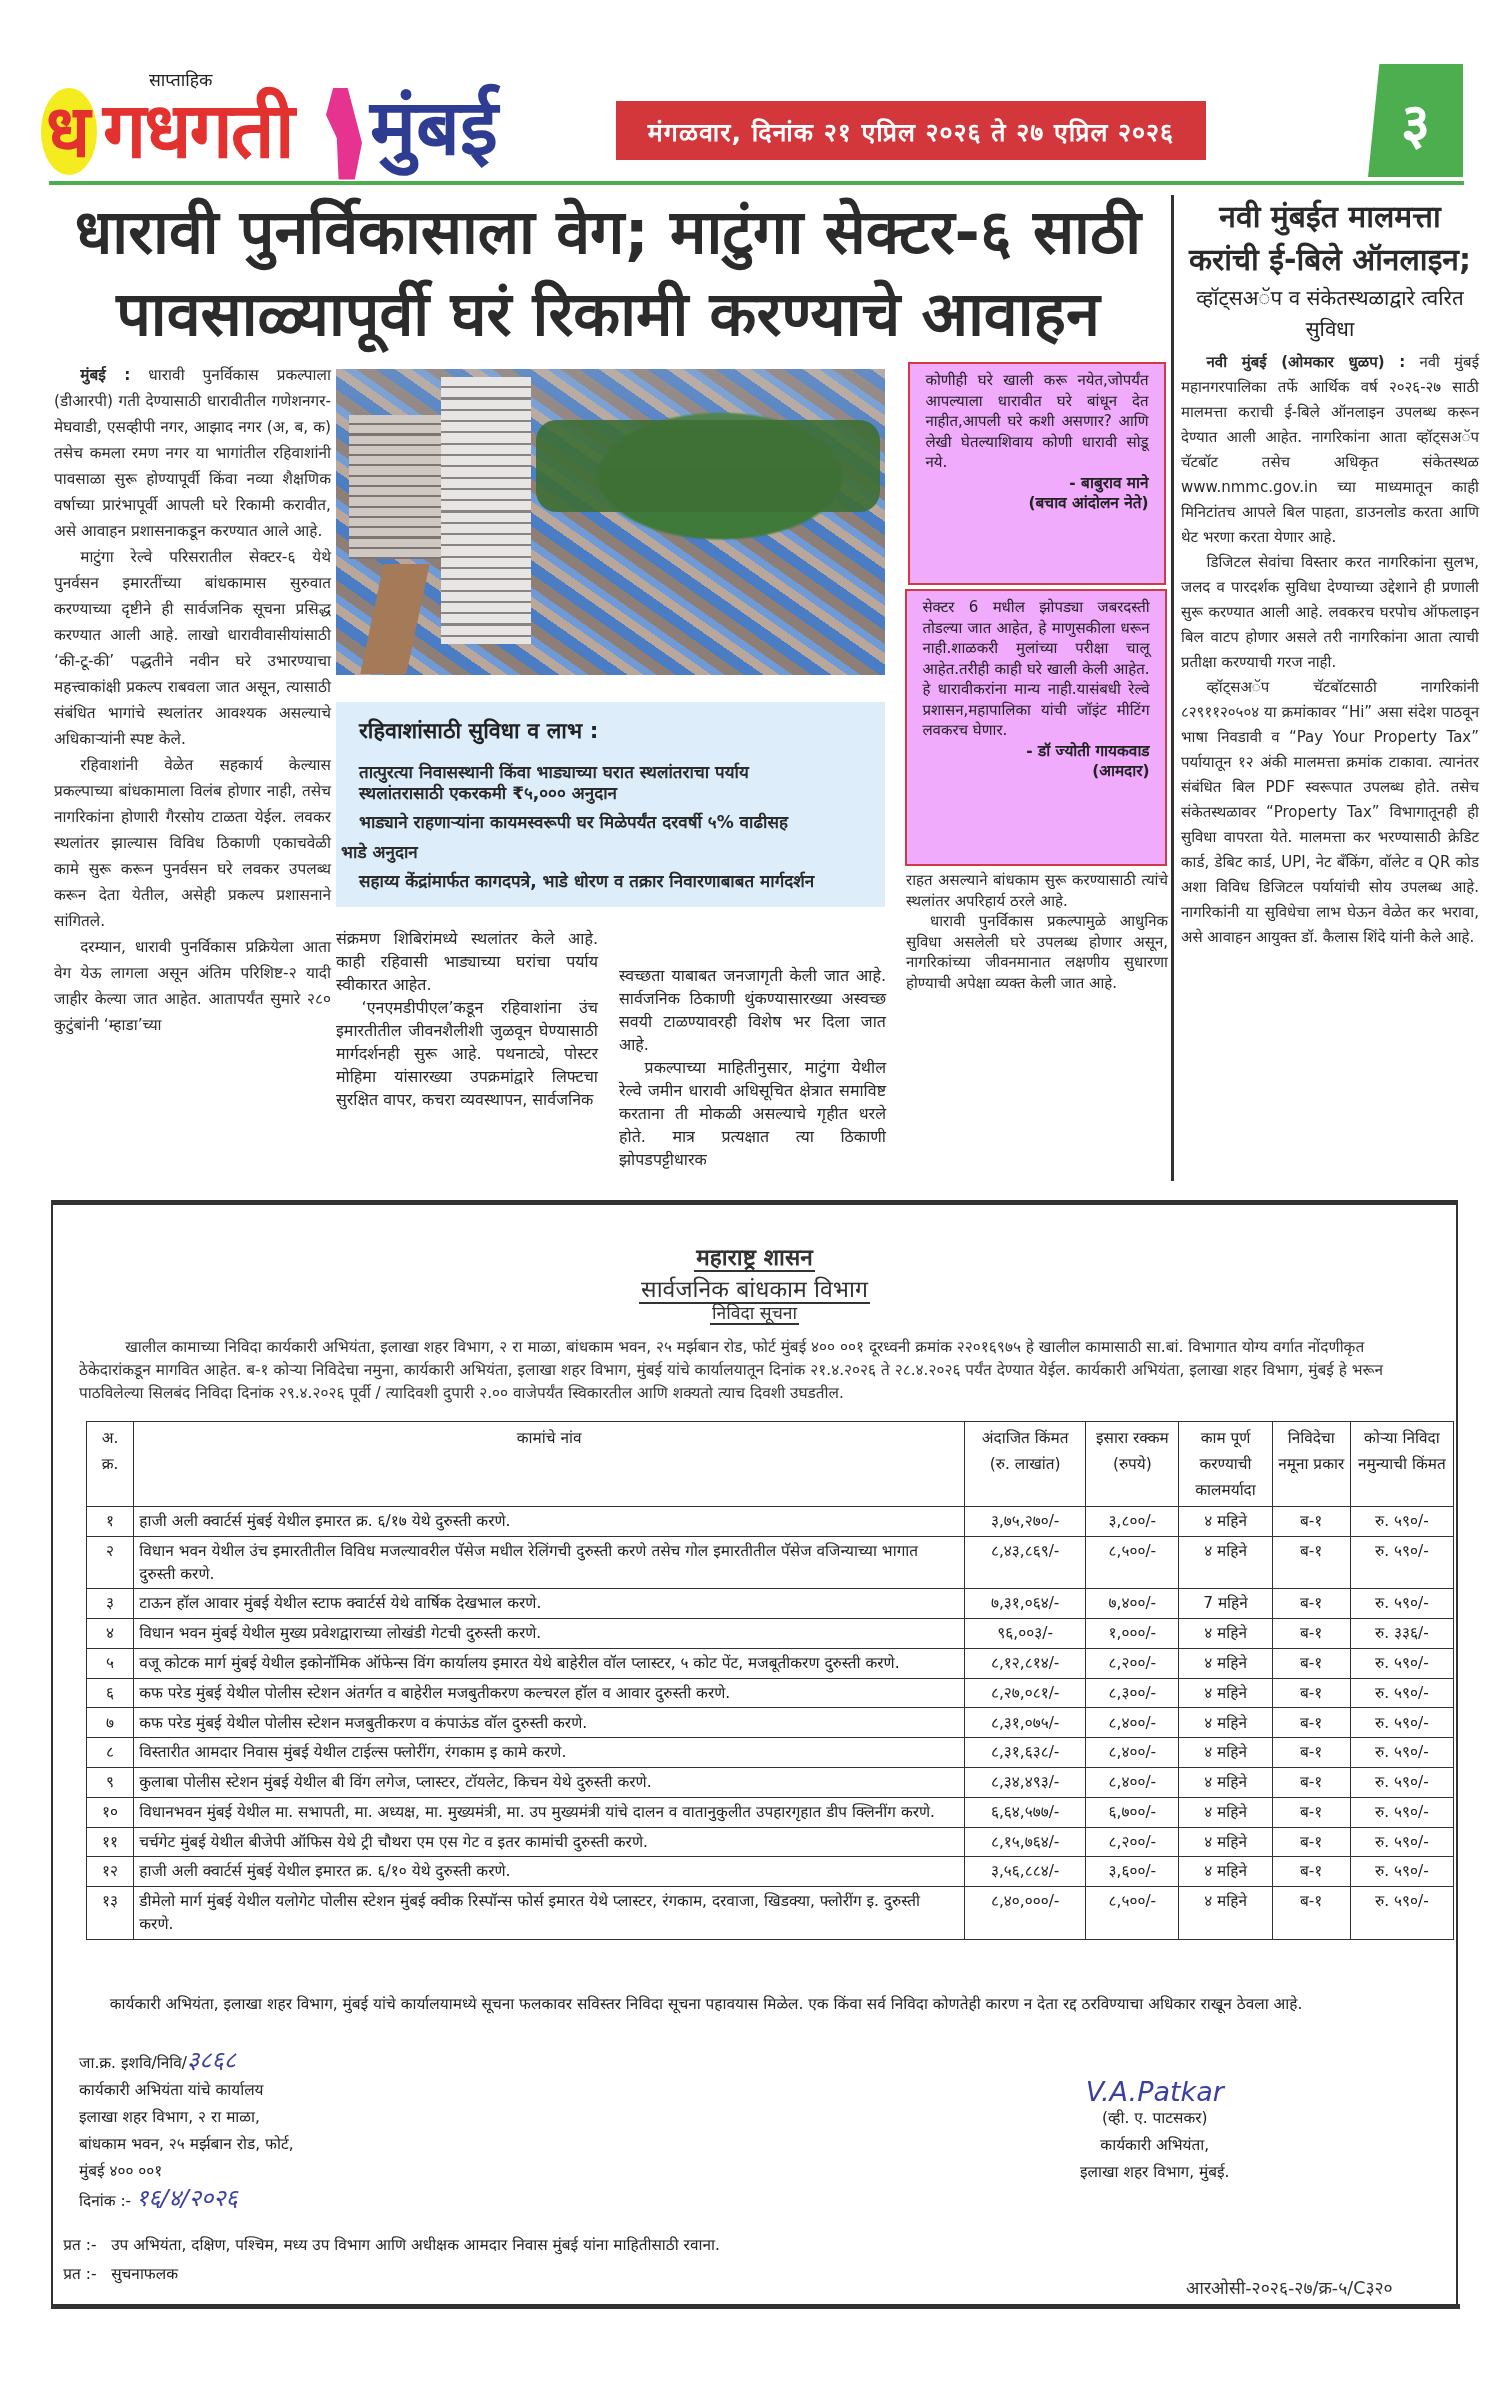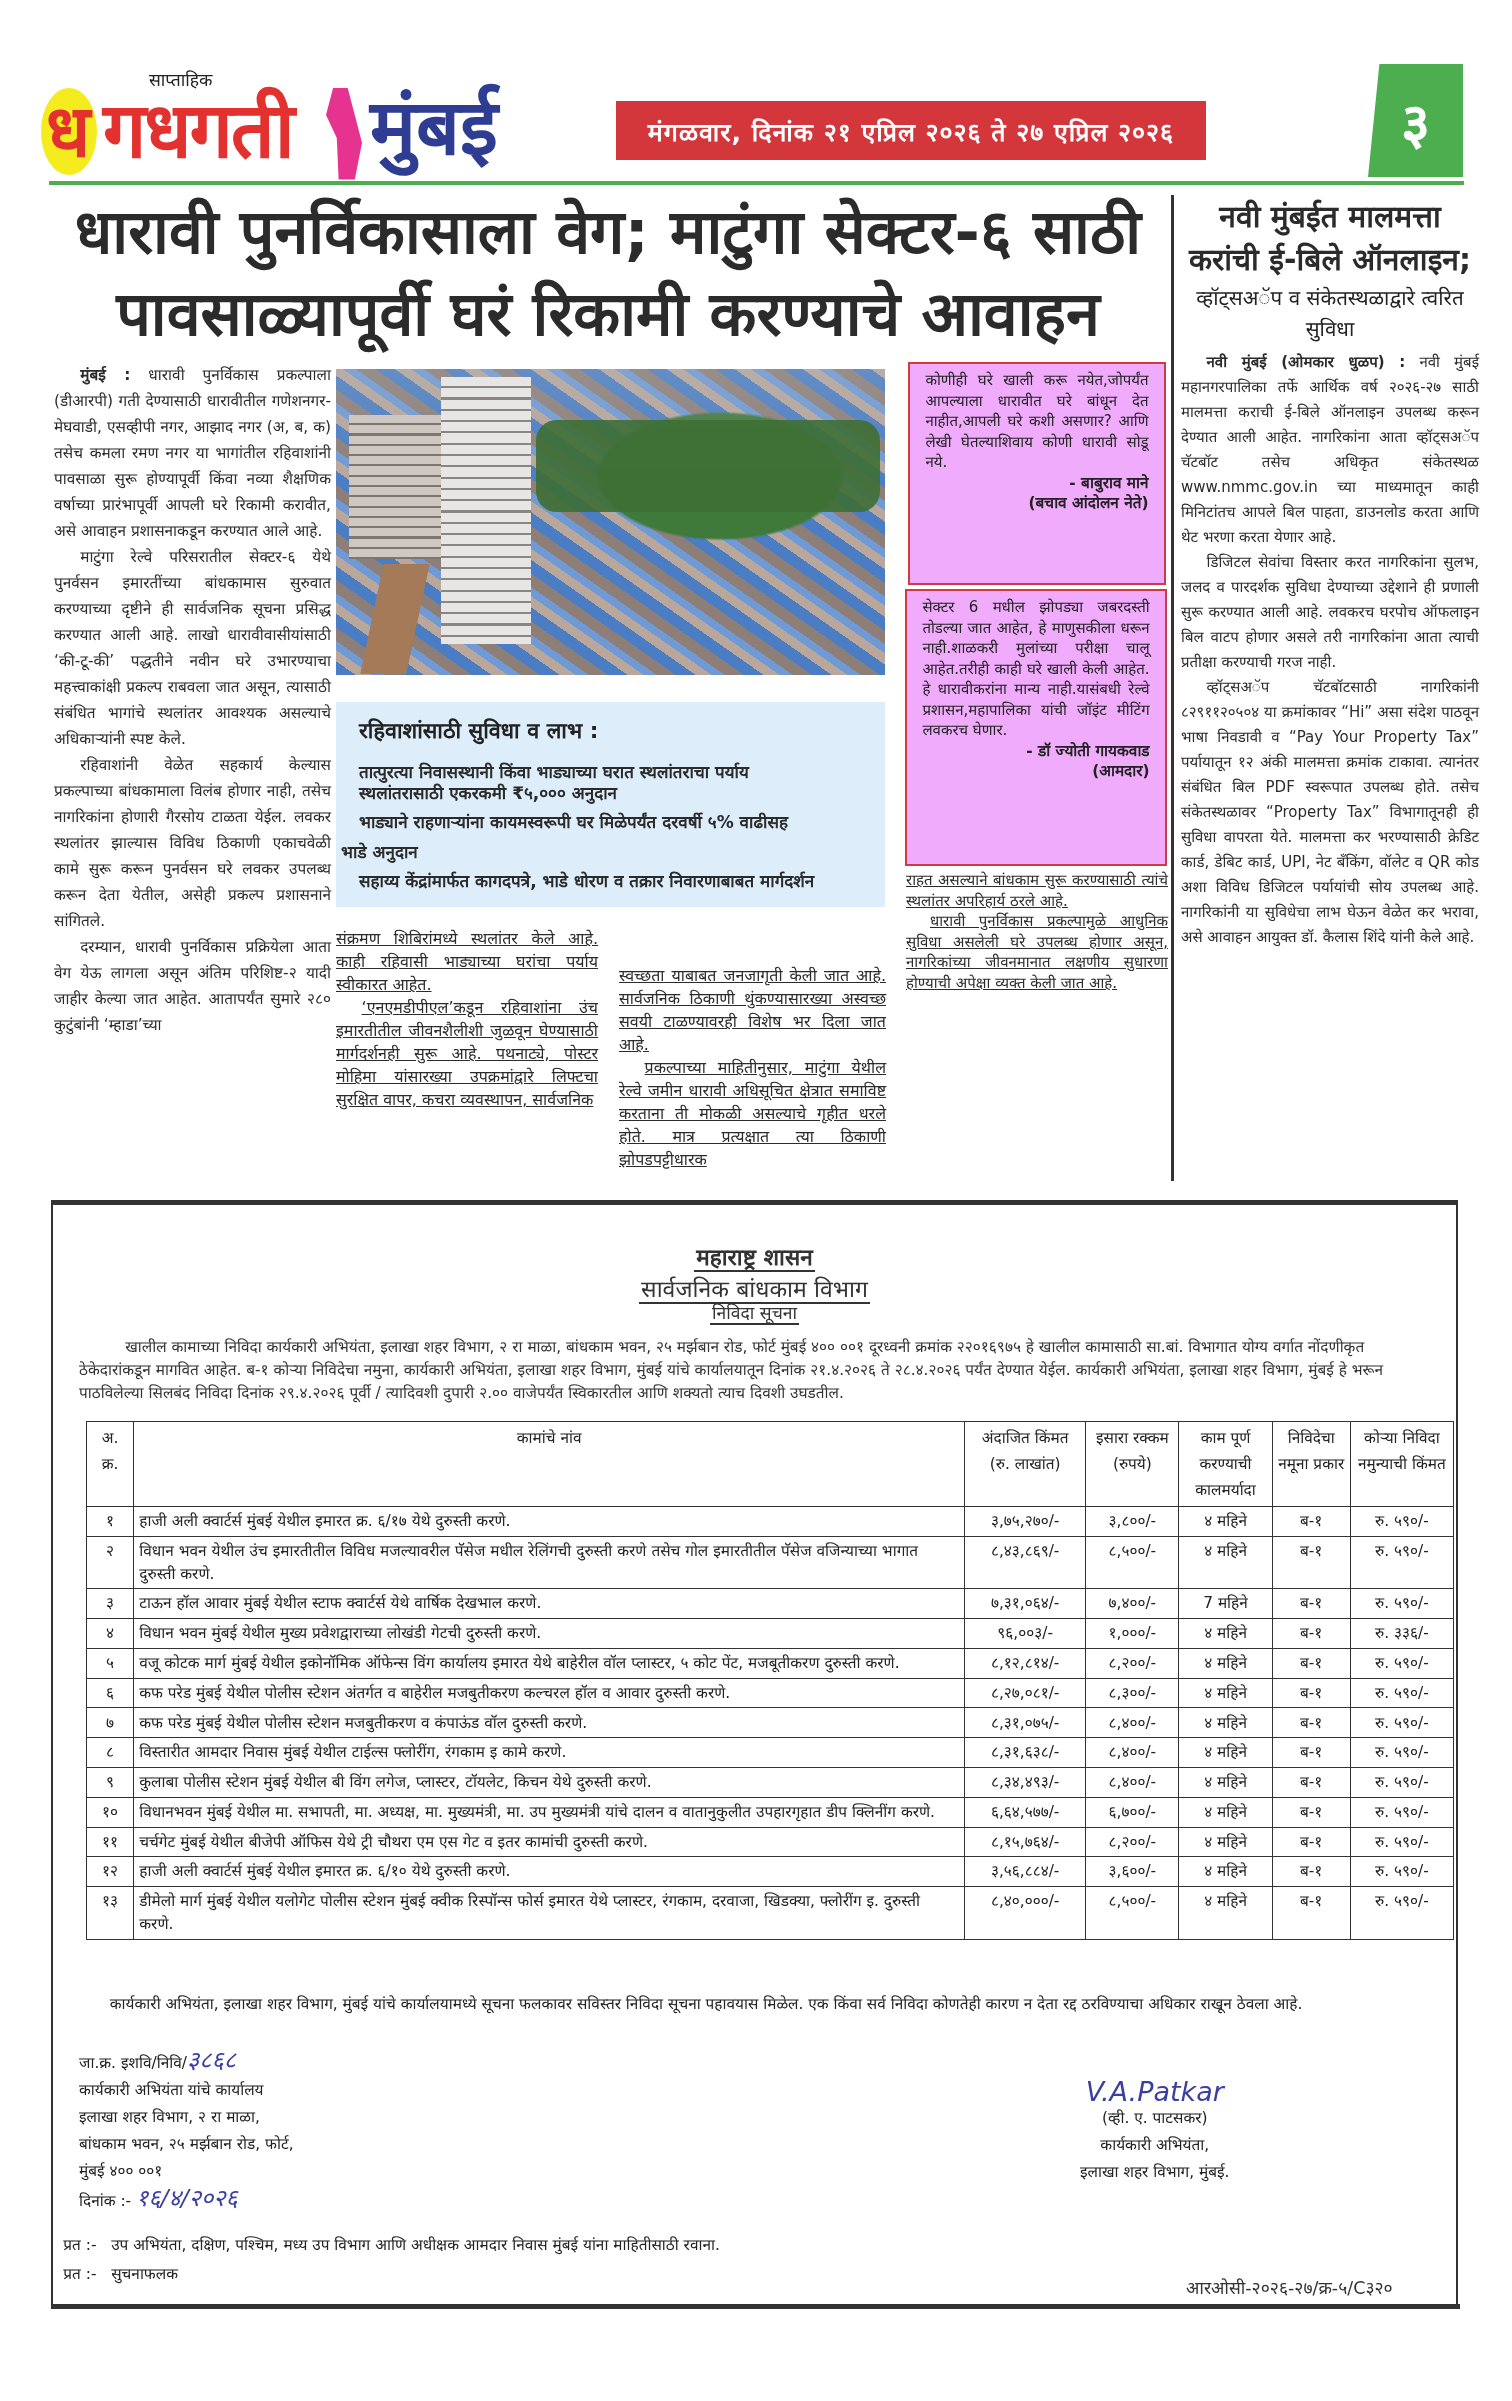--- a/index.html
+++ b/index.html
@@ -55,21 +55,21 @@
 
   
   .infobox { left:336px; top:702px; width:549px; height:205px; background:#ddeefa; }
   .info-title { position:absolute; left:23px; top:13px; font-size:21.6px; font-weight:bold; }
   .info-item { position:absolute; left:23px; font-size:17px; font-weight:bold; line-height:27px; color:#2b2b2b; }
 
   
   .mc1 { left:336px; top:927px; width:262px; }
   .mc2 { left:619px; top:927px; width:267px;margin-top:37px; }
   .mc-text { font-size:16px; line-height:23px; text-align:justify; color:#2b2b2b; }
-  .mc-text p { margin:0; text-indent:1.6em;text-decoration:underline; }
+  .mc-text p { margin:0; text-indent:1.6em; }
 
   
   .quote { border:2.6px solid #cf3b42; padding:6.2px 15.4px; box-sizing:border-box; background:#f0abfc; }
   .quote .qt { font-size:15px; line-height:20.5px; text-align:justify; }
   .quote .qa { font-size:15.4px; font-weight:bold; text-align:right; line-height:20.5px; }
 
   
   .tender { left:51px; top:1200px; width:1407px; height:1109px; border:2.6px solid #333; border-top:5.1px solid #333; border-bottom:5.1px solid #333; box-sizing:border-box; }
   .t-head { position:absolute; left:0; width:100%; text-align:center; font-weight:bold; color:#333; }
   .t-head span { border-bottom:2.6px solid #333; padding:0 2.1px; }

